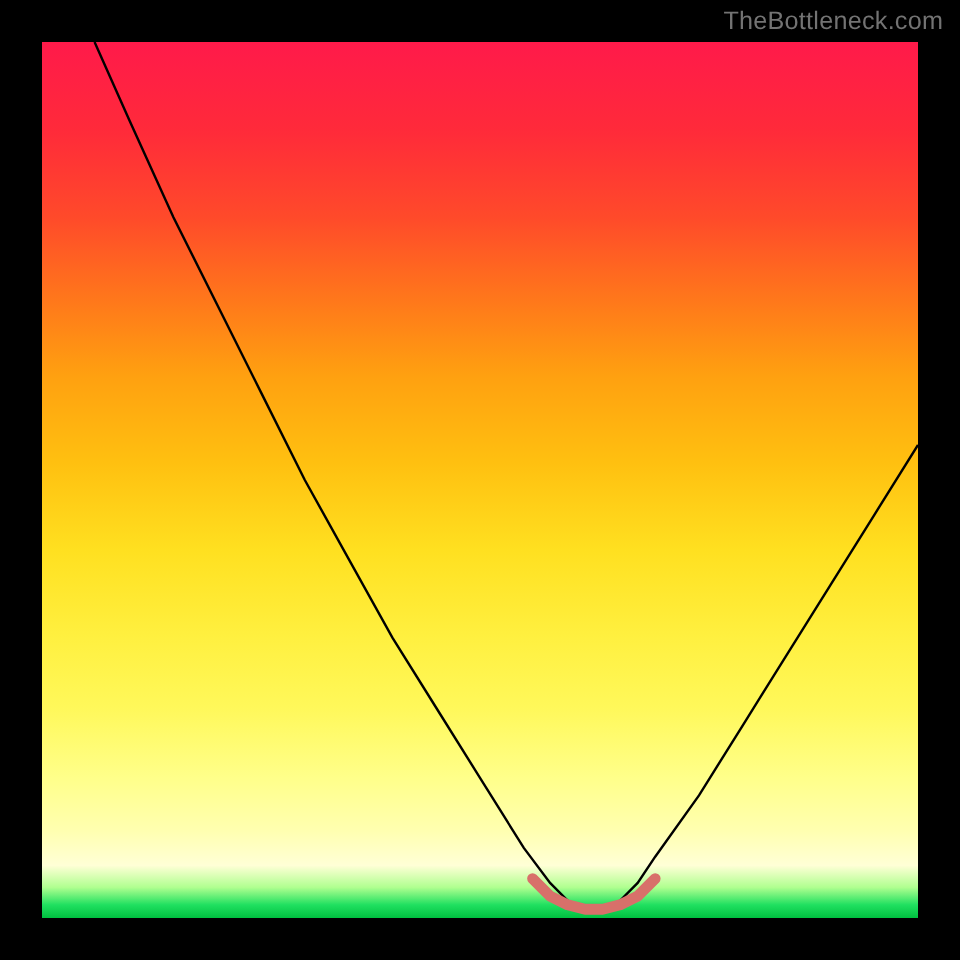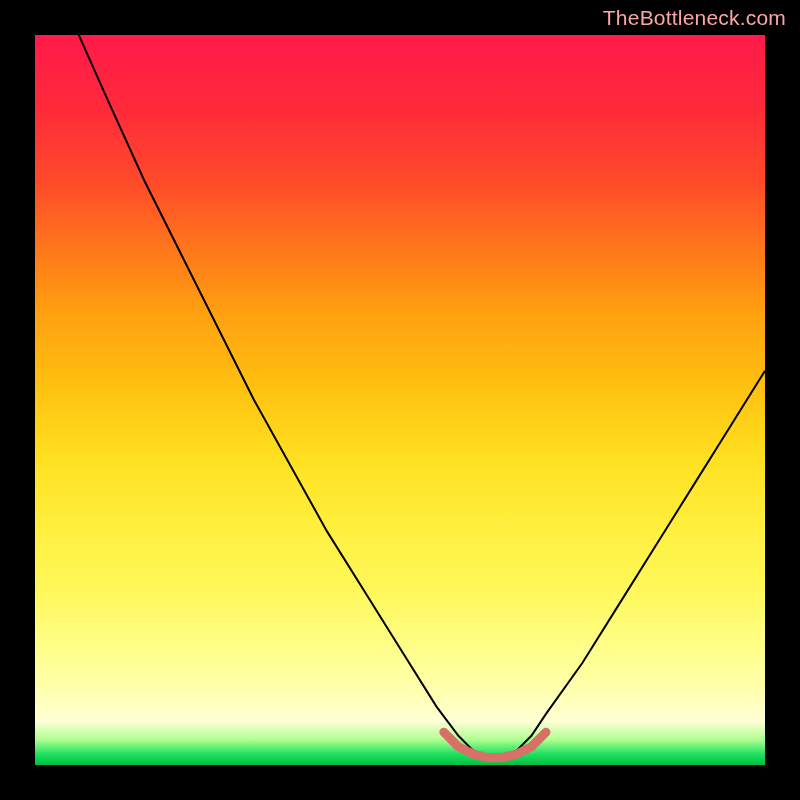--- a/index.html
+++ b/index.html
@@ -37,21 +37,21 @@
       #ffffb0 90%,
       #ffffd6 94%,
       #b0ff90 96.5%,
       #20e060 98.5%,
       #00c040 100%);
   }
   .watermark {
     position: absolute;
     top: 6px;
     right: 14px;
-    color: #fca5a5;
+    color: #737373;
     font-size: 21px;
     font-weight: 500;
     letter-spacing: 0.2px;
     z-index: 20;
   }
   svg.curve {
     position: absolute;
     left: 0;
     top: 0;
     width: 730px;

